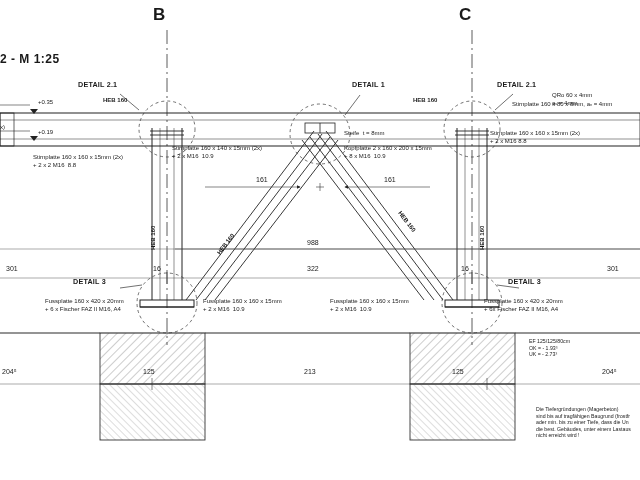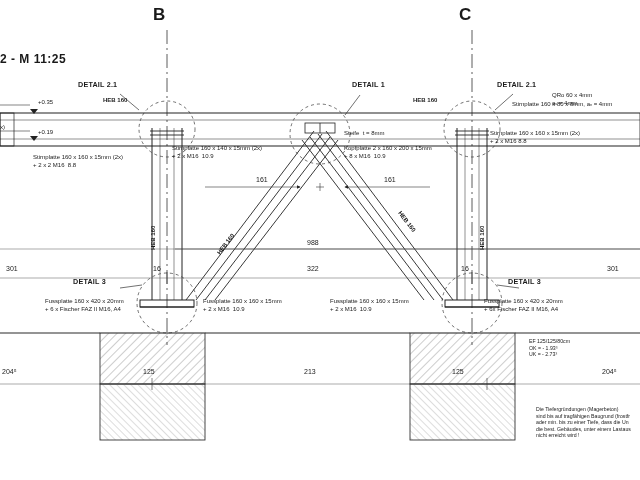--- a/index.html
+++ b/index.html
@@ -176,21 +176,21 @@
       <line x1="316" y1="187" x2="324" y2="187"></line>
       <line x1="320" y1="183" x2="320" y2="191"></line>
     </g>
 
     <g fill="#222">
       <path d="M30,109 L38,109 L34,114 z"></path>
       <path d="M30,136 L38,136 L34,141 z"></path>
     </g>
   </svg>
 
-  <div class="abs title" style="left:0px; top:52px;">2  -  M 11:25</div>
+  <div class="abs title" style="left:0px; top:52px;">2  -  M 1:25</div>
 
   <div class="abs gridlabel" style="left:153px; top:5px;">B</div>
   <div class="abs gridlabel" style="left:459px; top:5px;">C</div>
 
   <div class="abs txt" style="left:38px; top:99px;">+0.35</div>
   <div class="abs txt" style="left:38px; top:129px;">+0.19</div>
 
   <div class="abs txt" style="left:0px; top:124px;">x)</div>
 
   <div class="abs detail-label" style="left:78px; top:80px;">DETAIL 2.1</div>

